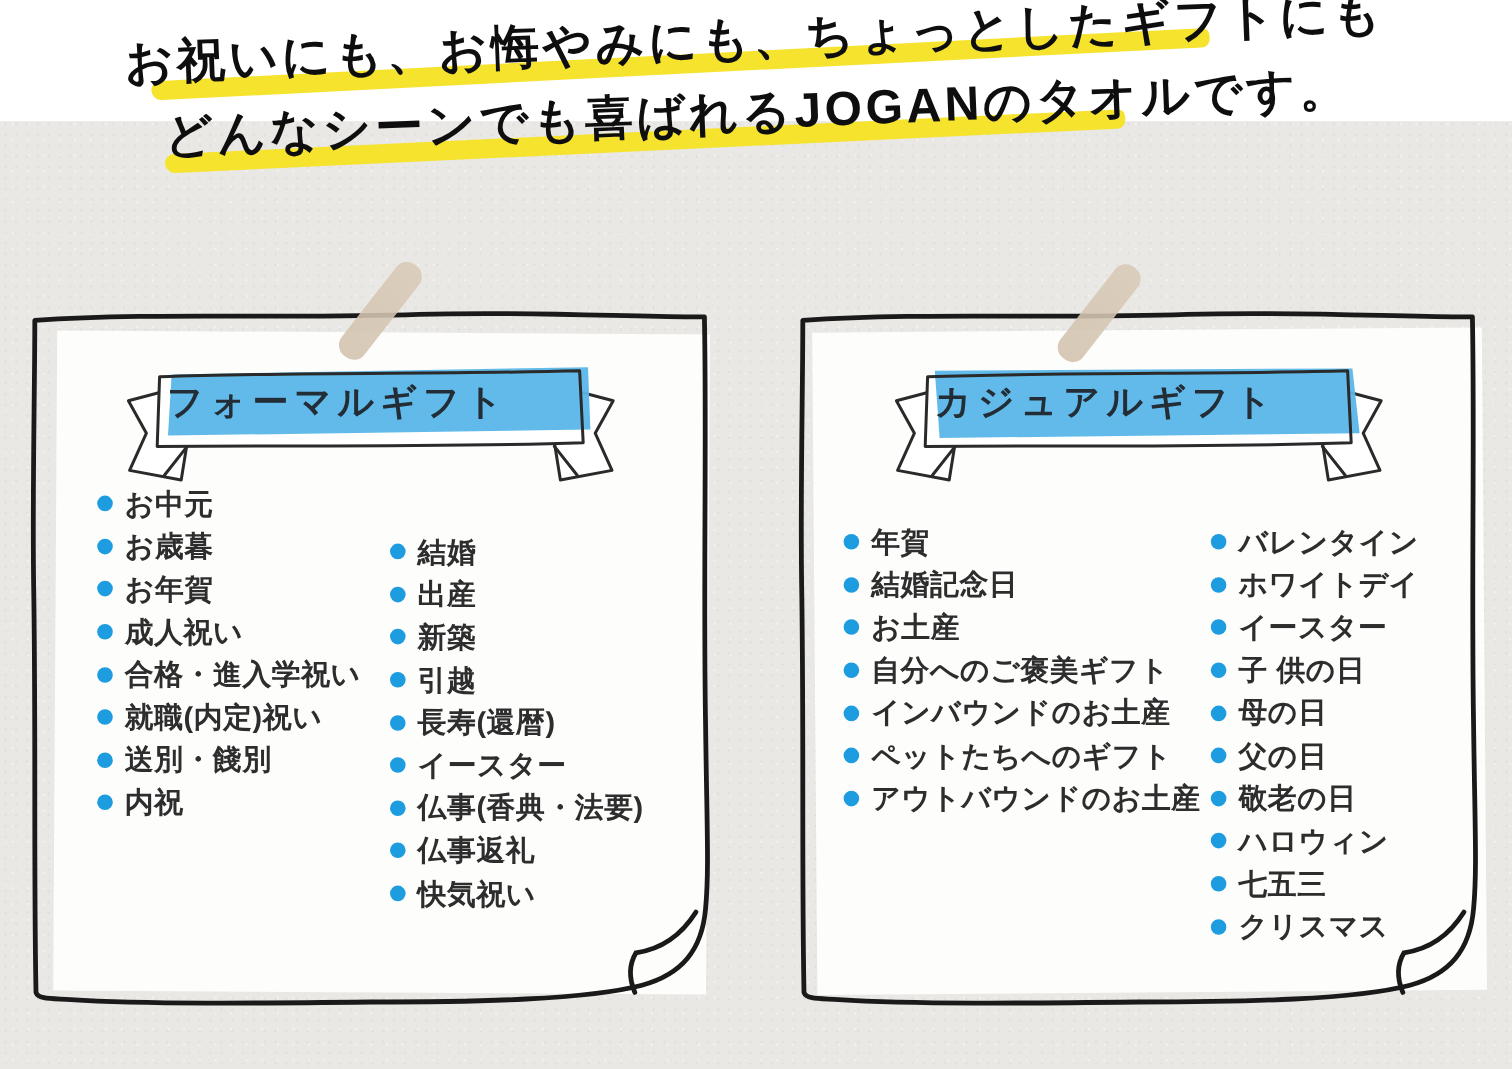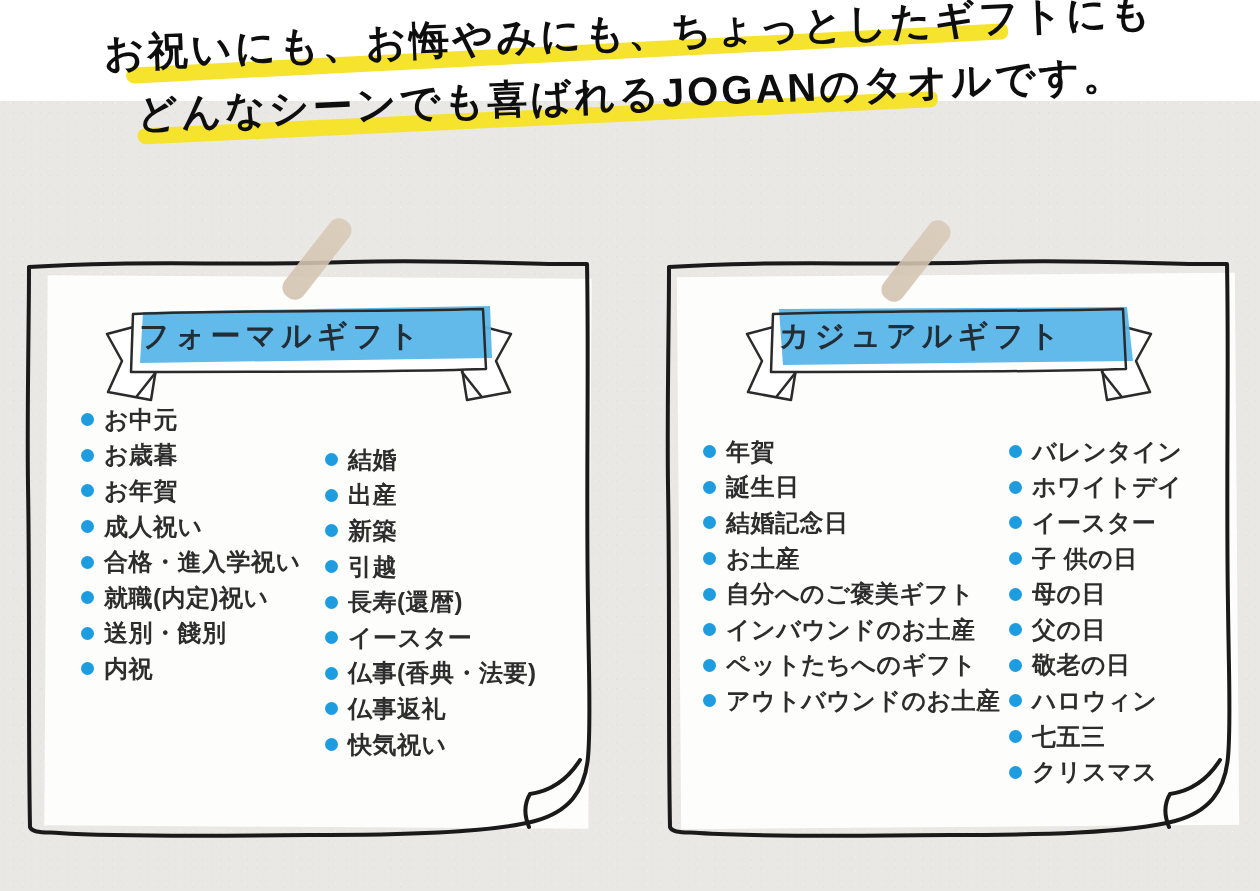--- a/index.html
+++ b/index.html
@@ -247,24 +247,20 @@
       <div class="ribbon-title">カジュアルギフト</div>
     </div>
 
     <ul class="list col1">
 
         <li class="item">
           <span class="dot"></span>
           <span class="lbl">年賀</span>
         </li>
 
-        <li class="item">
-          <span class="dot"></span>
-          <span class="lbl">誕生日</span>
-        </li>
 
         <li class="item">
           <span class="dot"></span>
           <span class="lbl">結婚記念日</span>
         </li>
 
         <li class="item">
           <span class="dot"></span>
           <span class="lbl">お土産</span>
         </li>

